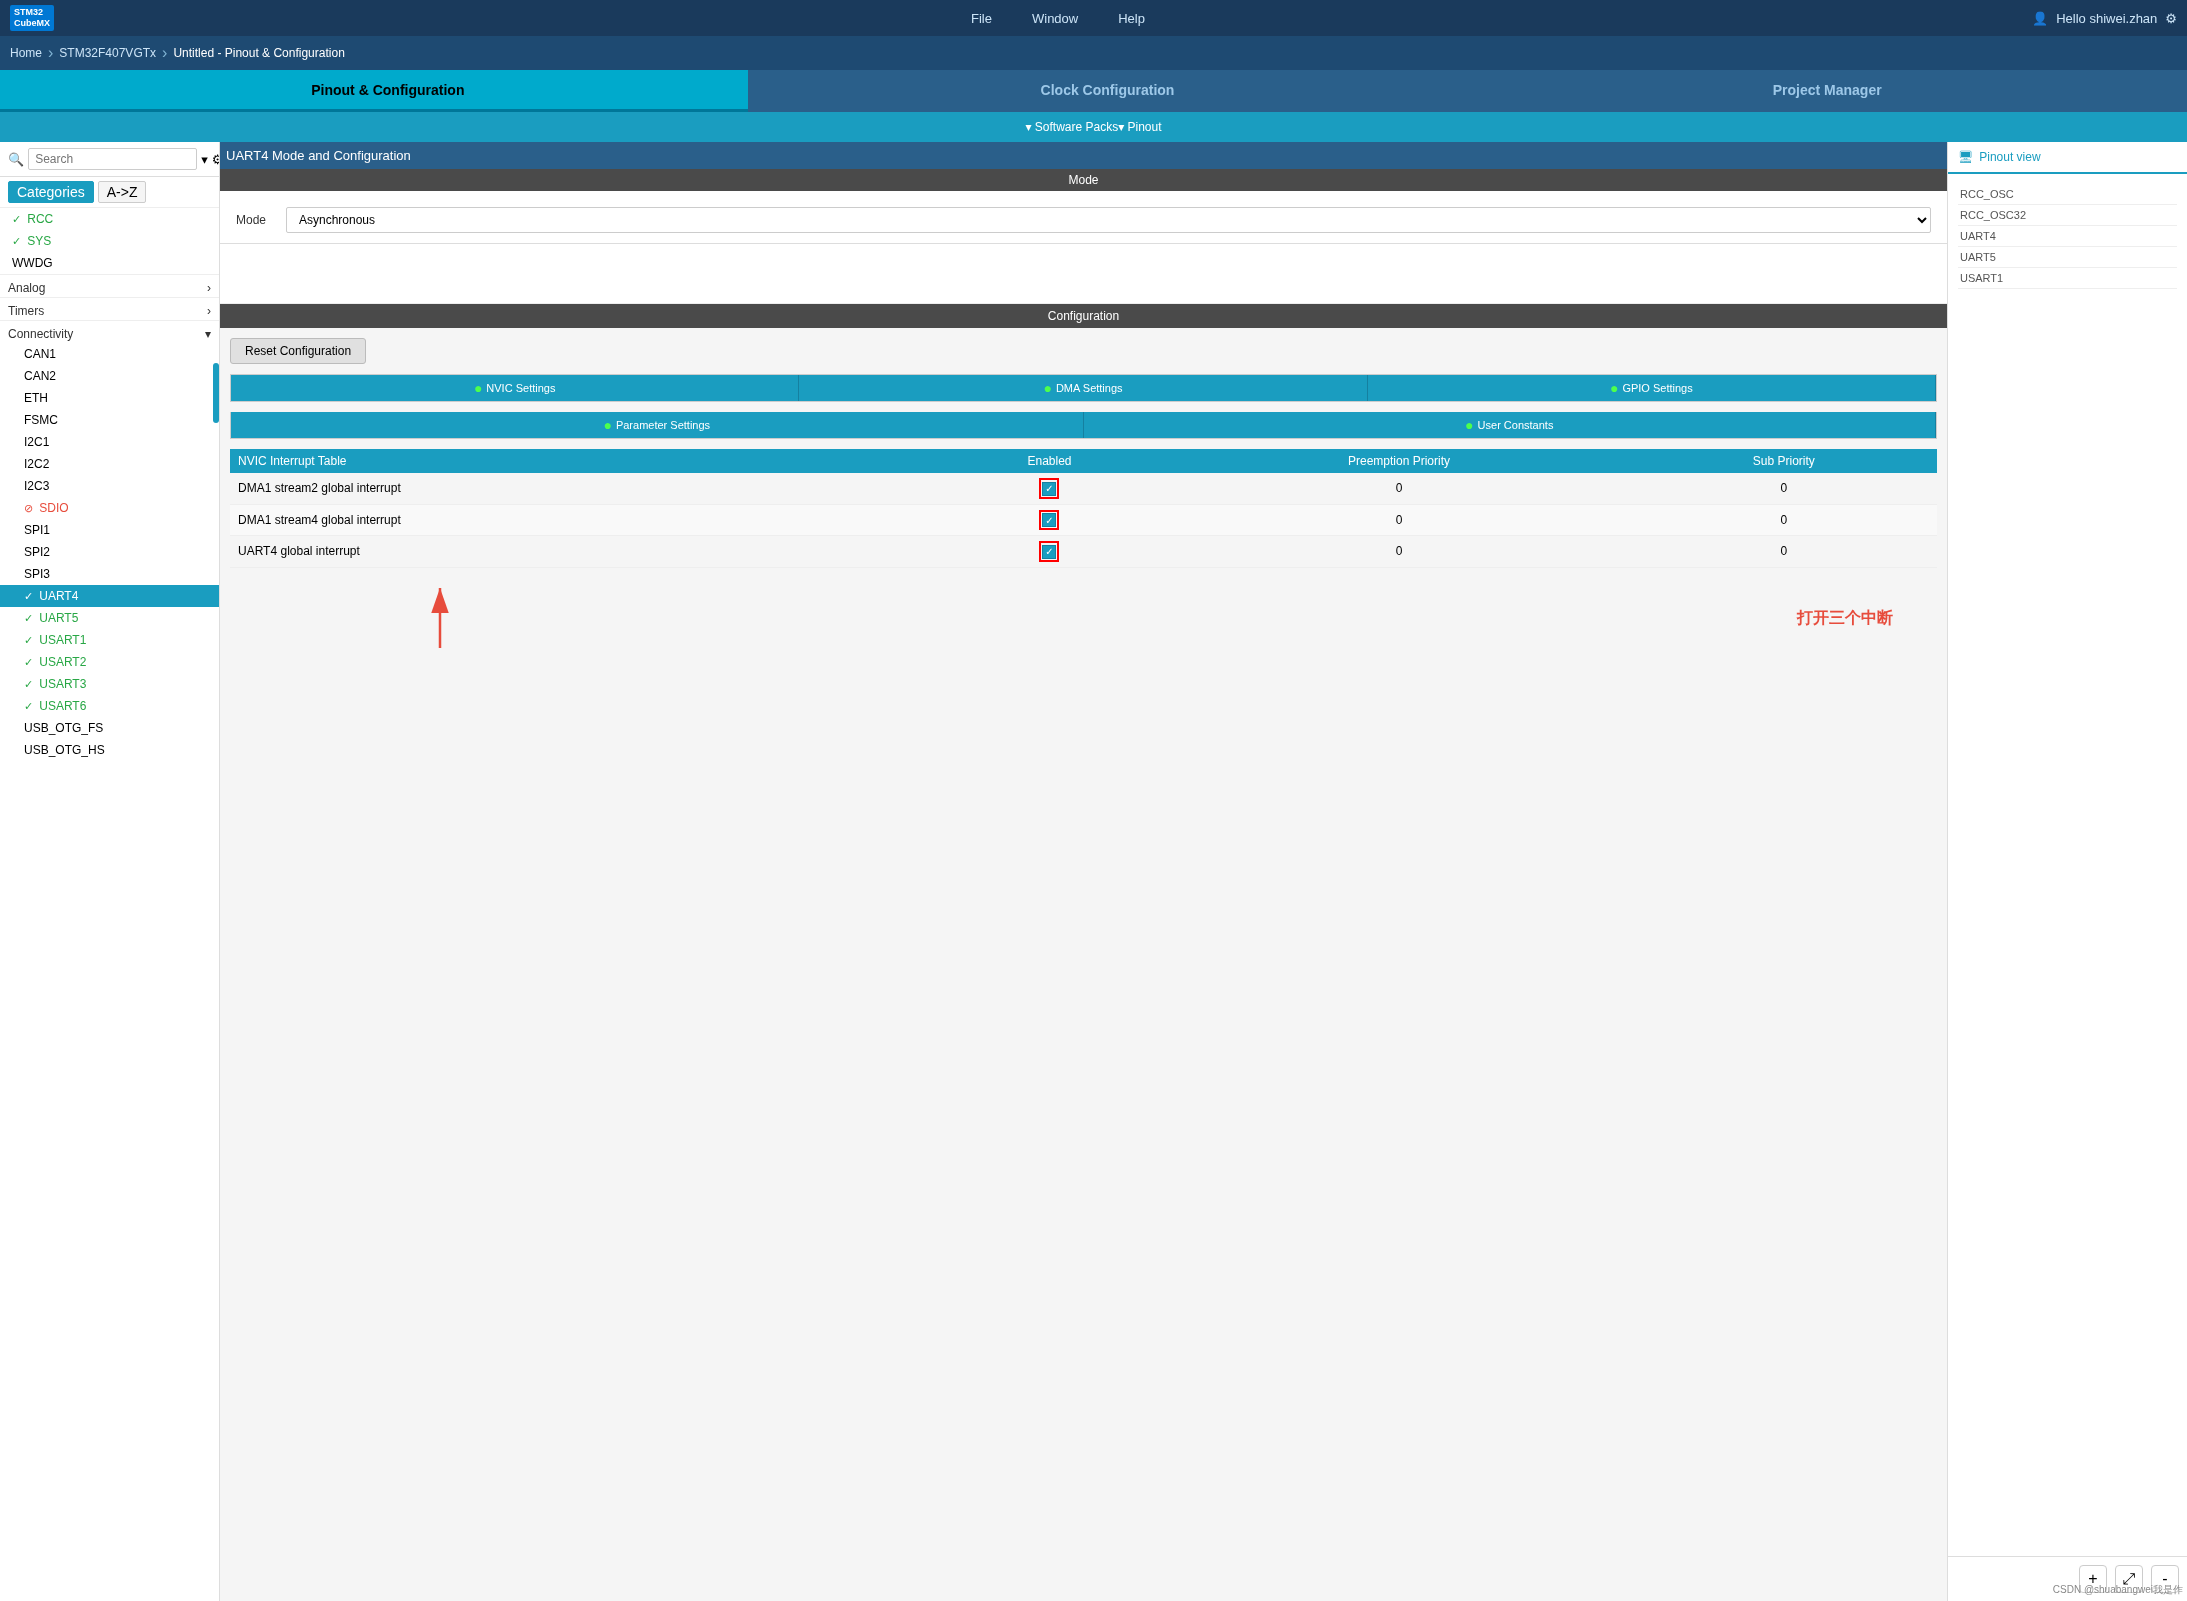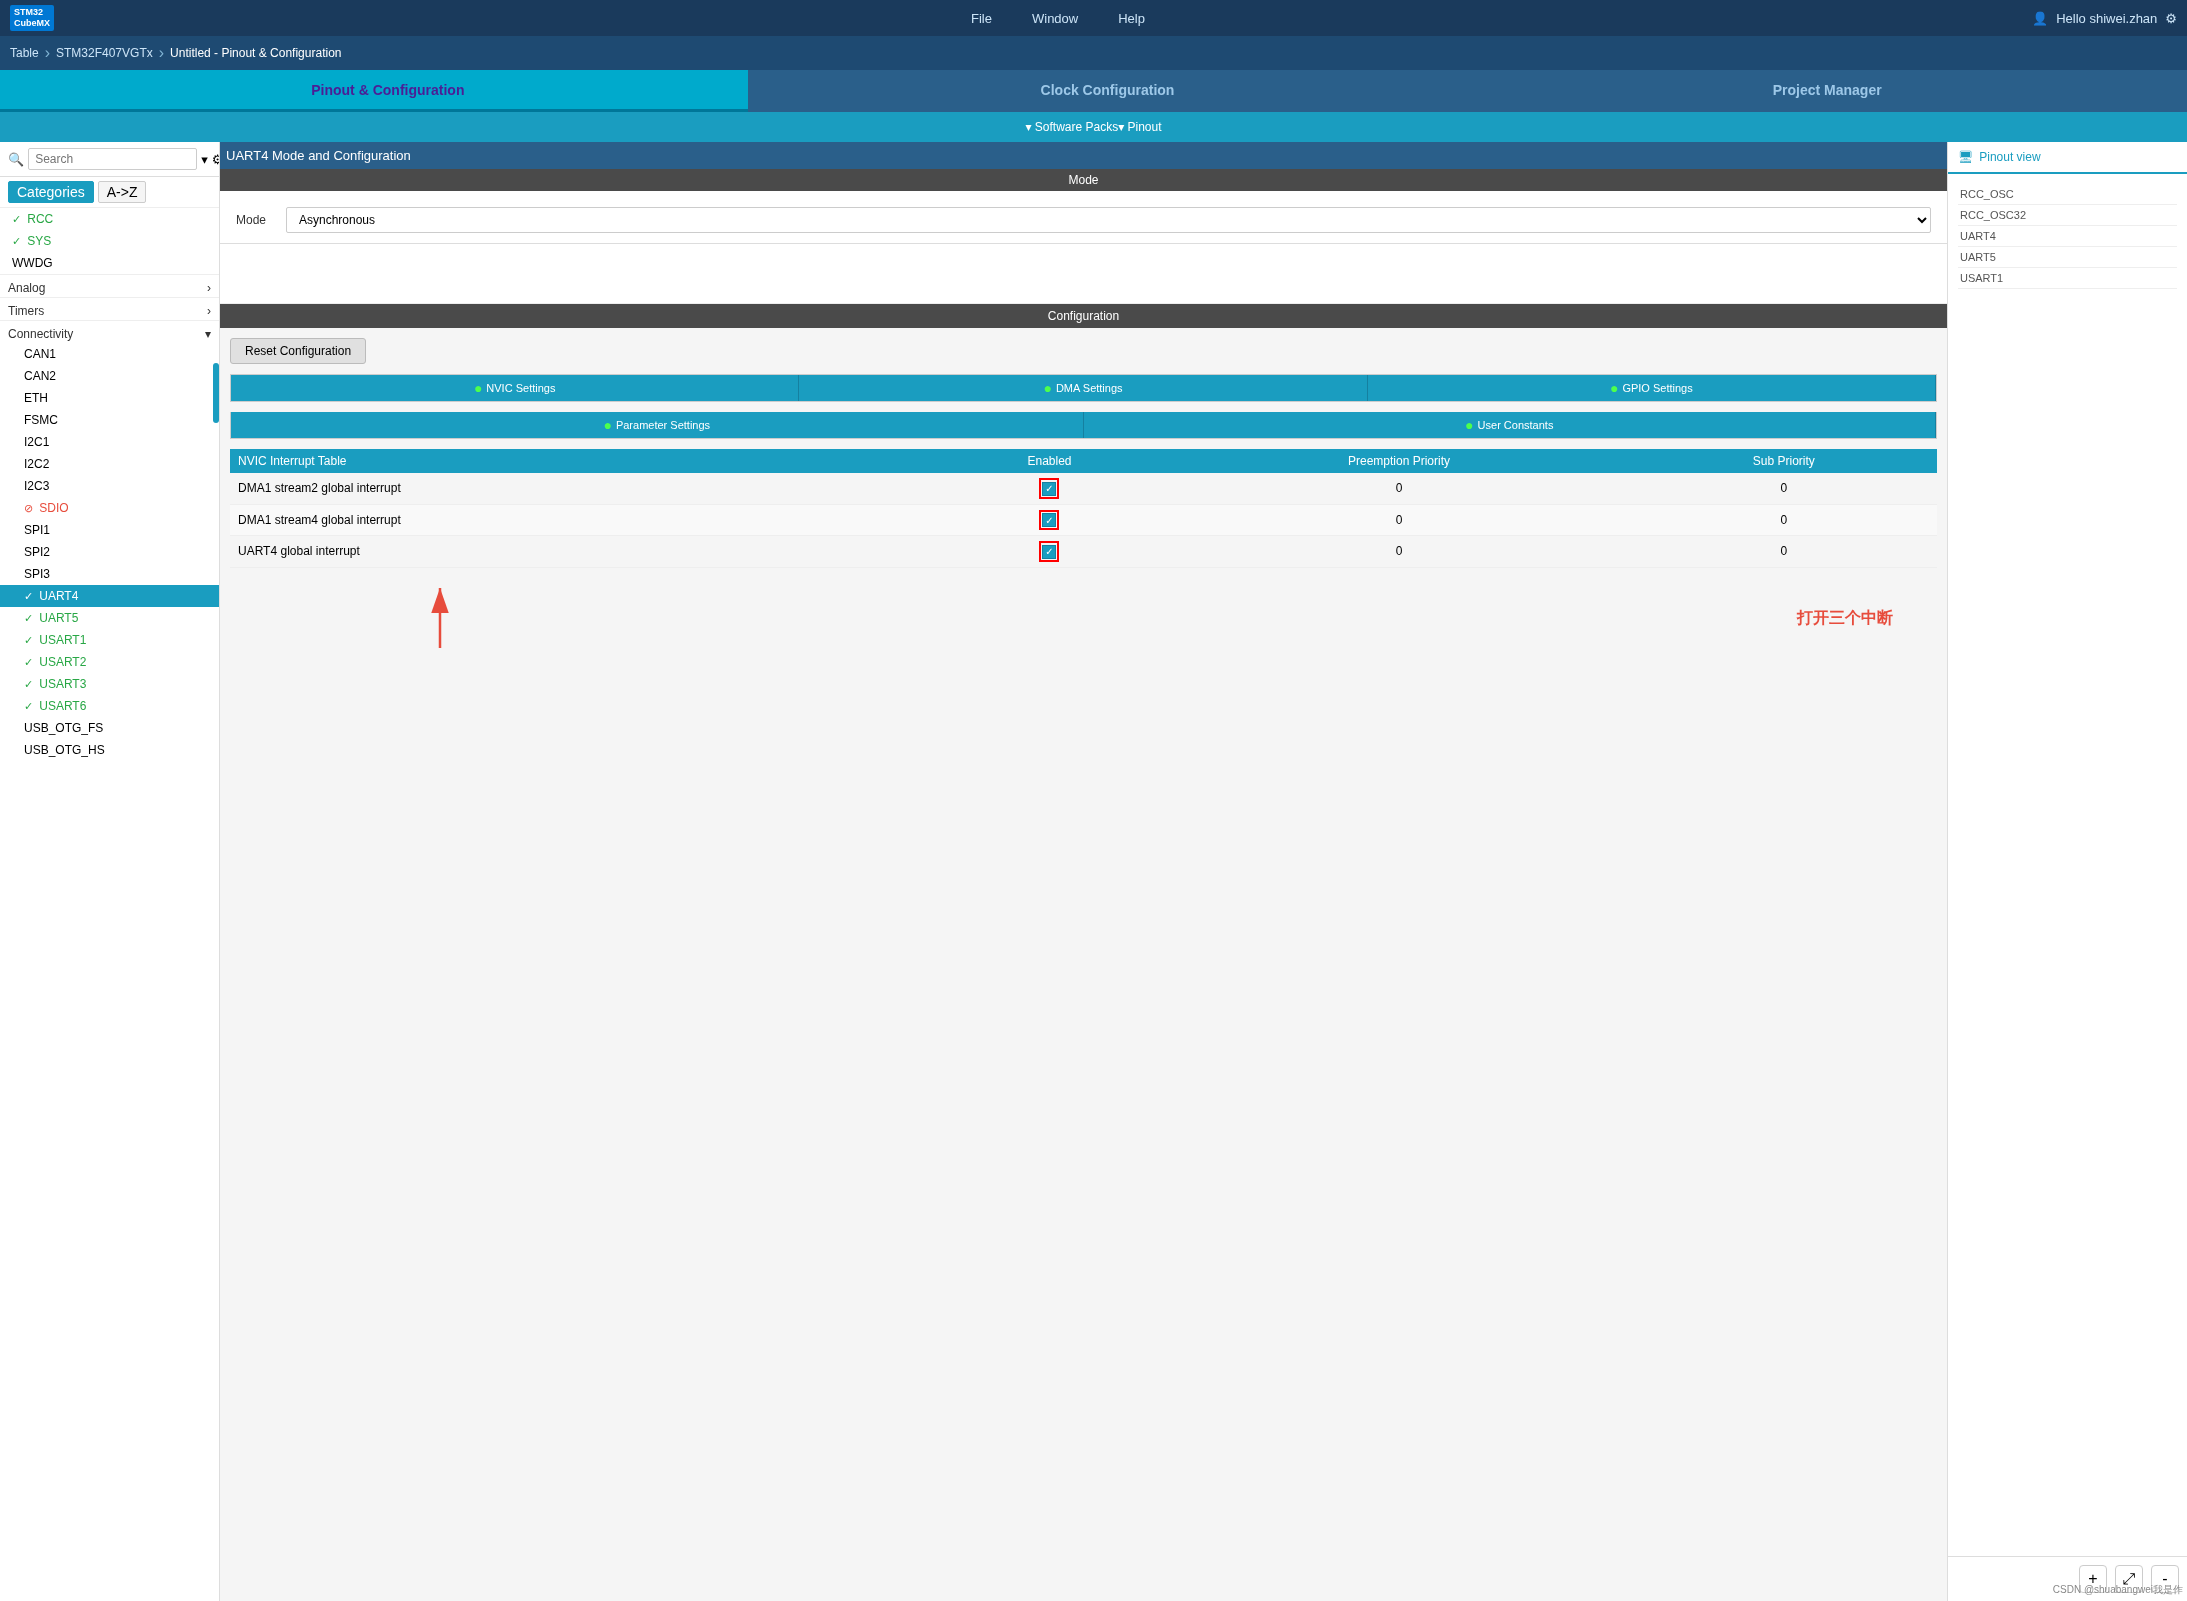--- a/index.html
+++ b/index.html
@@ -81,21 +81,21 @@
       display: flex;
       align-items: center;
       justify-content: center;
       font-weight: bold;
       font-size: 14px;
       cursor: pointer;
       border-bottom: 3px solid transparent;
     }
     .tab.active {
       background: #00aacc;
-      color: #4c1d95;
+      color: #000000;
       border-bottom: 3px solid #007799;
       padding-left: 28px;
     }
     .tab.inactive {
       background: #2a5f8a;
       color: #9dc8e8;
     }
 
     
     .sub-bar {
@@ -397,21 +397,21 @@
     <span class="menu-item">Help</span>
   </div>
   <div class="user-area">
     <span>👤</span>
     <span>Hello shiwei.zhan</span>
     <span>⚙</span>
   </div>
 </div>
 
 <div class="breadcrumb">
-  <span class="breadcrumb-item">Table</span>
+  <span class="breadcrumb-item">Home</span>
   <span class="breadcrumb-sep">›</span>
   <span class="breadcrumb-item">STM32F407VGTx</span>
   <span class="breadcrumb-sep">›</span>
   <span class="breadcrumb-item active">Untitled - Pinout &amp; Configuration</span>
 </div>
 
 <div class="tab-bar">
   <div class="tab active">
     <span>Pinout &amp; Configuration</span>
   </div>

